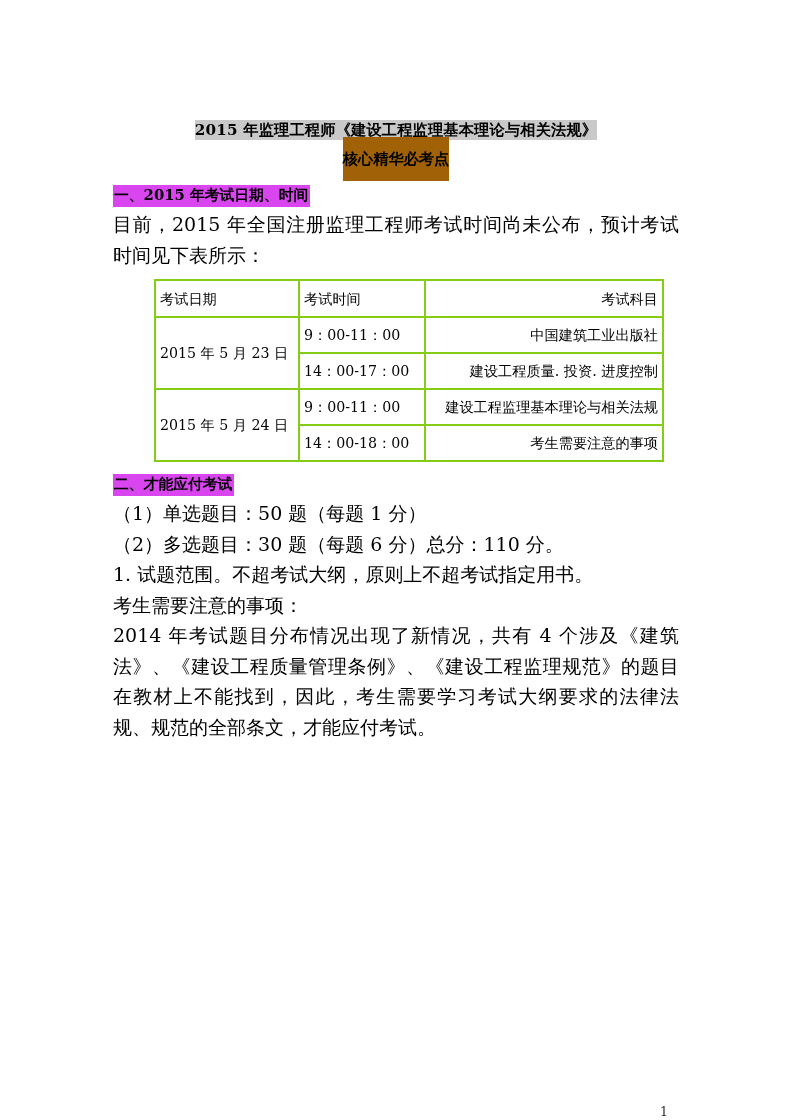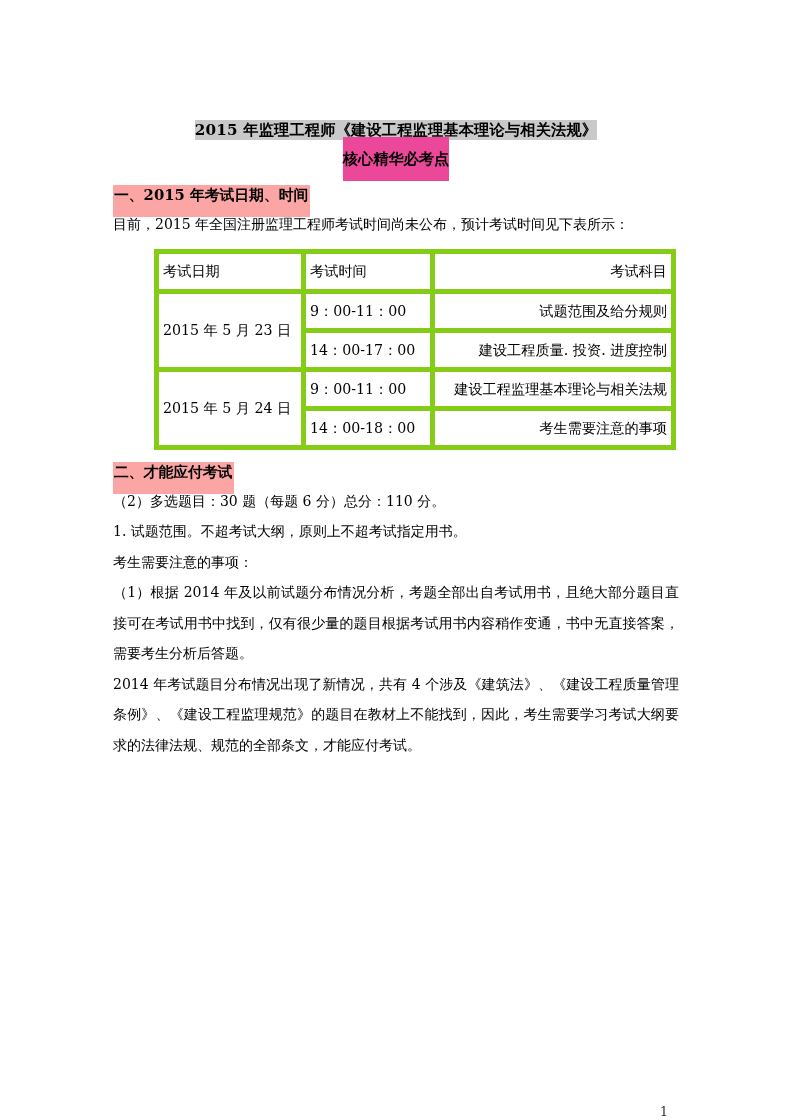--- a/index.html
+++ b/index.html
@@ -43,67 +43,67 @@
     padding: 1px 0;
   }
   .doc-subtitle {
     text-align: center;
     font-weight: bold;
     font-size: 15.2px;
     line-height: 28px;
     margin-top: 1px;
   }
   .doc-subtitle .hl {
-    background: #ec4899;
+    background: #a16207;
     padding: 13px 0;
   }
   .doc-preface {
     text-align: center;
     font-weight: bold;
     font-size: 14.5px;
     line-height: 26px;
     margin-top: 1px;
   }
 
   
   .section-heading {
     font-weight: bold;
     font-size: 14.8px;
     line-height: 24px;
     margin-top: 10px;
     margin-bottom: 2px;
   }
   .section-heading .hl {
-    background: #fca5a5;
-    padding: 1px 2px 14px 1px;
+    background: #d946ef;
+    padding: 1px 2px 4px 1px;
   }
 
   
   .para {
-    font-size: 14px;
+    font-size: 19px;
     line-height: 30.5px;
     text-align: justify;
     text-justify: inter-ideograph;
     margin: 0;
   }
 
   
   .exam-table-wrap {
     margin-top: 9px;
     margin-bottom: 4px;
     margin-left: 41px;
   }
   table.exam-table {
     border-collapse: collapse;
     width: 478px;
     table-layout: fixed;
     font-size: 14.2px;
   }
   table.exam-table td {
-    border: 5px solid #84cc16;
+    border: 2px solid #84cc16;
     padding: 3px 4px 3px 4px;
     vertical-align: middle;
     line-height: 22px;
     white-space: nowrap;
   }
   td.col-date   { width: 134px; }
   td.col-time   { width: 116px; }
   td.col-subj   { width: 228px; text-align: right; }
   td.date-cell  { vertical-align: bottom; padding-bottom: 5px; }
   tr.head-row td { height: 29px; }
@@ -137,44 +137,44 @@
         <tbody>
           <tr class="head-row">
             <td class="col-date">考试日期</td>
             <td class="col-time">考试时间</td>
             <td class="col-subj">考试科目</td>
           </tr>
 
           <tr class="body-row">
             <td class="col-date date-cell" rowspan="2">2015 年 5 月 23 日</td>
             <td class="col-time">9：00-11：00</td>
-            <td class="col-subj">试题范围及给分规则</td>
+            <td class="col-subj">中国建筑工业出版社</td>
           </tr>
           <tr class="body-row">
             <td class="col-time">14：00-17：00</td>
             <td class="col-subj">建设工程质量. 投资. 进度控制</td>
           </tr>
 
           <tr class="body-row">
             <td class="col-date date-cell" rowspan="2">2015 年 5 月 24 日</td>
             <td class="col-time">9：00-11：00</td>
             <td class="col-subj">建设工程监理基本理论与相关法规</td>
           </tr>
           <tr class="body-row">
             <td class="col-time">14：00-18：00</td>
             <td class="col-subj">考生需要注意的事项</td>
           </tr>
         </tbody>
       </table>
     </div>
 
     <div class="section-heading"><span class="hl">二、才能应付考试</span></div>
+    <p class="para">（1）单选题目：50 题（每题 1 分）</p>
     <p class="para">（2）多选题目：30 题（每题 6 分）总分：110 分。</p>
 
     <p class="para">1. 试题范围。不超考试大纲，原则上不超考试指定用书。</p>
     <p class="para">考生需要注意的事项：</p>
-    <p class="para">（1）根据 2014 年及以前试题分布情况分析，考题全部出自考试用书，且绝大部分题目直接可在考试用书中找到，仅有很少量的题目根据考试用书内容稍作变通，书中无直接答案，需要考生分析后答题。</p>
     <p class="para">2014 年考试题目分布情况出现了新情况，共有 4 个涉及《建筑法》、《建设工程质量管理条例》、《建设工程监理规范》的题目在教材上不能找到，因此，考生需要学习考试大纲要求的法律法规、规范的全部条文，才能应付考试。</p>
 
   </div>
 
   <div class="page-number">1</div>
 </div>
 
 </body></html>

